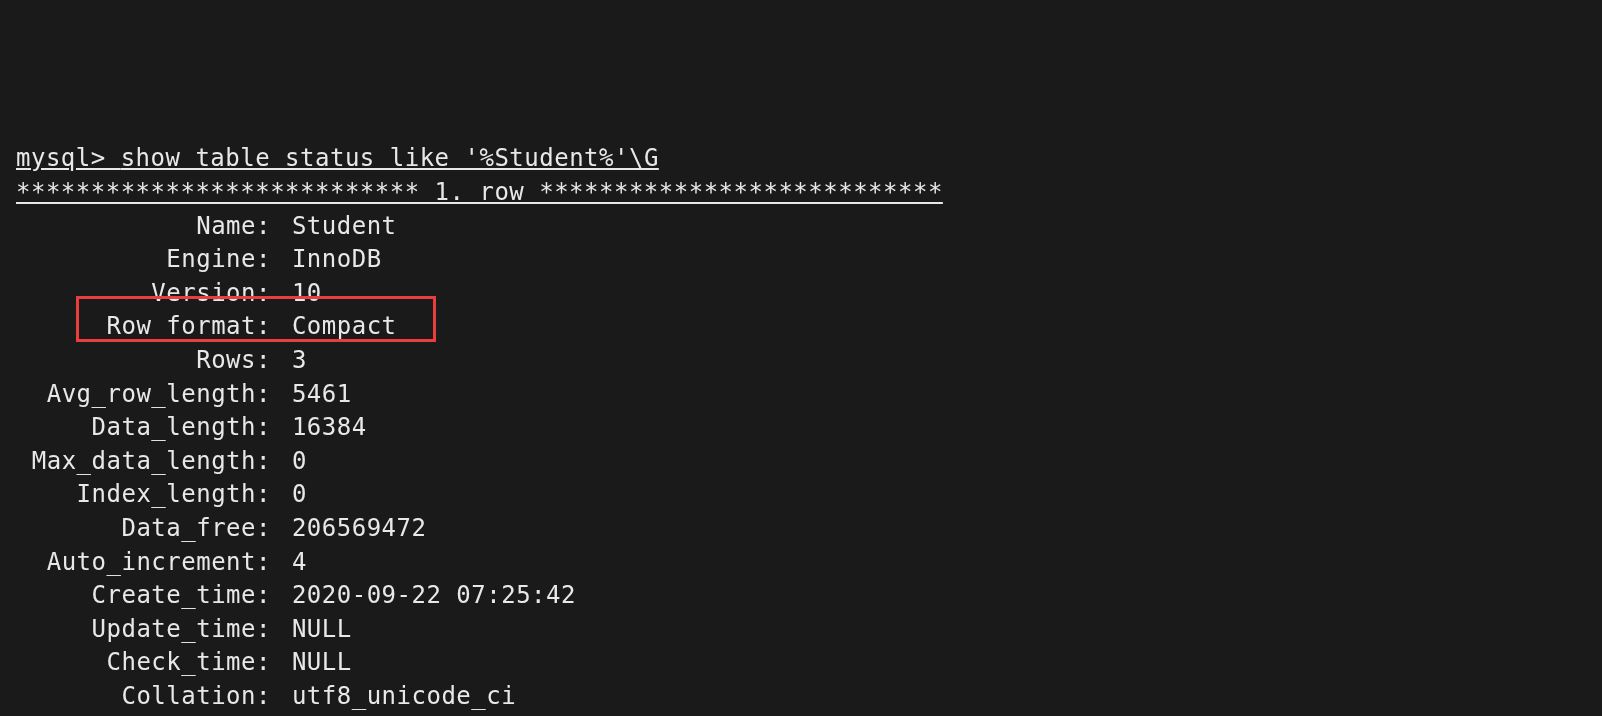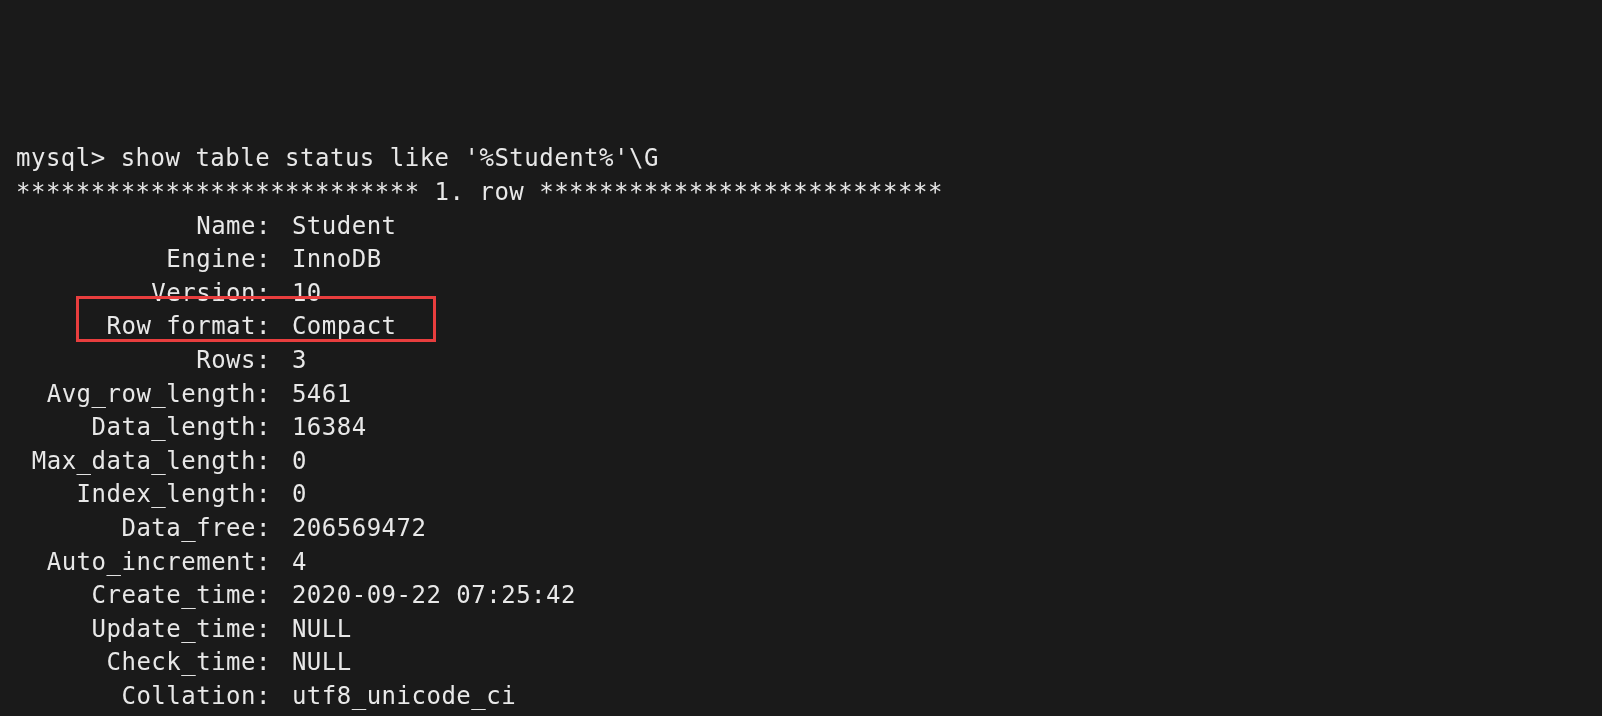--- a/index.html
+++ b/index.html
@@ -15,20 +15,21 @@
       line-height: 1.4;
       padding: 8px 16px;
       white-space: pre;
       letter-spacing: 0.5px;
     }
     .terminal {
       position: relative;
     }
     .line {
       display: block;
+      text-decoration: underline;
     }
     .highlight-box {
       position: absolute;
       border: 3px solid #e83e3e;
       pointer-events: none;
     }
     .kv-row {
       display: flex;
     }
     .kv-key {

